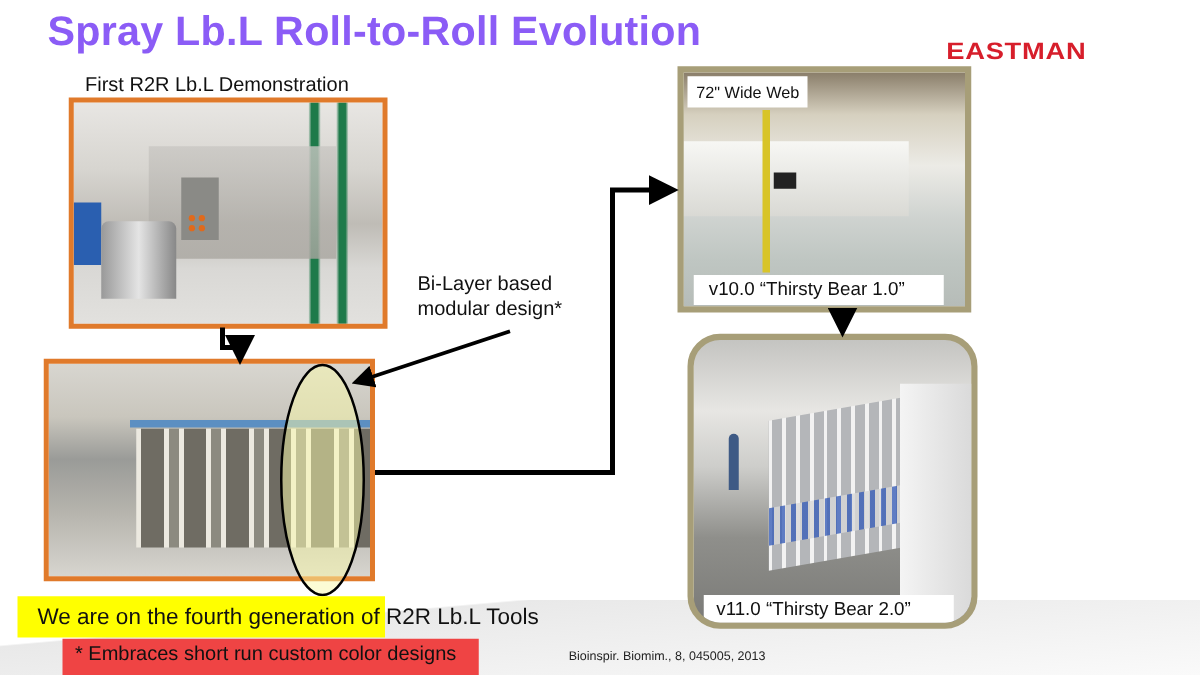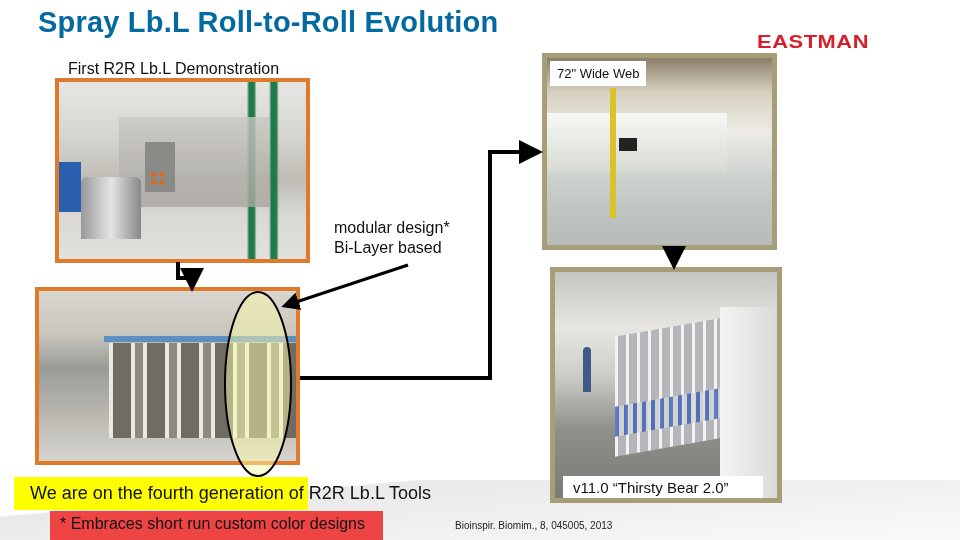--- a/index.html
+++ b/index.html
@@ -1,19 +1,19 @@
 <!DOCTYPE html>
 <html><head>
 <meta charset="utf-8">
 <style>
   html, body { margin:0; padding:0; }
   body { width:960px; height:540px; position:relative; overflow:hidden; background:#ffffff; font-family:"Liberation Sans", sans-serif; }
   .bottom-swoosh { position:absolute; left:0; top:480px; width:960px; height:60px;
     background:linear-gradient(175deg, rgba(255,255,255,0) 0%, rgba(255,255,255,0) 25%, #e9e9e9 26%, #f3f3f3 70%, #fafafa 100%); }
-  .title { position:absolute; left:38px; top:6px; font-size:29px; font-weight:bold; color:#0369a1; letter-spacing:0.2px; }
+  .title { position:absolute; left:38px; top:6px; font-size:33px; font-weight:bold; color:#8b5cf6; letter-spacing:0.2px; }
   .logo { position:absolute; left:757px; top:31px; font-size:19px; font-weight:900; color:#d71e2b; letter-spacing:0.5px; font-family:"Liberation Sans", sans-serif; transform:scaleX(1.15); transform-origin:left; }
   .caption-top { position:absolute; left:68px; top:60px; font-size:16px; color:#111; }
   .photo { position:absolute; box-sizing:border-box; overflow:hidden; }
   .photo-orange { border:4px solid #e07a2b; }
   .photo-tan { border:5px solid #a79e78; }
   
   #p1 { left:55px; top:78px; width:255px; height:185px;
     background:
       linear-gradient(90deg, transparent 76%, #1e7a4a 77%, #1e7a4a 79%, transparent 80%, transparent 85%, #1e7a4a 86%, #1e7a4a 88%, transparent 89%),
       linear-gradient(180deg, #e8e6e3 0%, #d7d5d0 30%, #bfbcb6 55%, #d9d8d5 75%, #e2e1de 100%); }
@@ -34,21 +34,21 @@
   
   #p3 { left:542px; top:53px; width:235px; height:197px;
     background:linear-gradient(180deg,#8a7e6a 0%,#d6d0bf 18%,#ecebe6 40%,#cfd3d0 62%,#bfc6c2 80%,#b6bcb8 100%); }
   #p3 .rail { position:absolute; left:0; top:55px; width:180px; height:60px; background:linear-gradient(180deg,#f7f7f4,#d9d9d4); }
   #p3 .pole { position:absolute; left:63px; top:30px; width:6px; height:130px; background:#d8c428; }
   #p3 .screen { position:absolute; left:72px; top:80px; width:18px; height:13px; background:#222; }
   #p3-top { left:3px; top:3px; font-size:13px; padding:5px 7px; }
   #p3-label { left:8px; top:162px; width:188px; font-size:15px; padding:3px 0 0 12px; height:21px; }
   
   #p4 { left:550px; top:267px; width:232px; height:236px;
-    background:linear-gradient(180deg,#c4c4c1 0%,#e7e6e3 25%,#cdcdca 45%,#8f8f8b 70%,#7a7a77 100%); }
+    background:linear-gradient(180deg,#c4c4c1 0%,#e7e6e3 25%,#cdcdca 45%,#8f8f8b 70%,#7a7a77 100%);border-radius:26px; }
   #p4 .mach { position:absolute; left:60px; top:55px; width:110px; height:120px;
     background:repeating-linear-gradient(90deg,#f2f2f2 0 3px,#b4b6b9 3px 11px); transform:skewY(-10deg); }
   #p4 .blue { position:absolute; left:60px; top:125px; width:110px; height:30px; background:repeating-linear-gradient(90deg,#3a5fb8 0 4px,#d8d8d8 4px 9px); transform:skewY(-10deg); opacity:0.8; }
   #p4 .white { position:absolute; left:165px; top:35px; width:70px; height:200px; background:linear-gradient(90deg,#f4f4f4,#d4d4d4); }
   #p4 .person { position:absolute; left:28px; top:75px; width:8px; height:45px; background:#3e5a85; border-radius:4px 4px 0 0; }
   #p4-label { left:8px; top:204px; width:190px; font-size:15px; padding:3px 0 0 10px; height:21px; }
   
   svg.connectors { position:absolute; left:0; top:0; width:960px; height:540px; pointer-events:none; }
   .bilayer { position:absolute; left:334px; top:218px; font-size:16px; color:#111; line-height:20px; }
   .gen { position:absolute; left:14px; top:477px; padding:6px 8px 6px 16px; background:#ffff00; font-size:18px; color:#111; width:270px; white-space:nowrap; }
@@ -80,20 +80,21 @@
 <div class="photo photo-orange" id="p2">
   <div class="bar"></div>
   <div class="cols"></div>
 </div>
 
 <div class="photo photo-tan" id="p3">
   <div class="rail"></div>
   <div class="pole"></div>
   <div class="screen"></div>
   <div class="label-white" id="p3-top">72" Wide Web</div>
+  <div class="label-white" id="p3-label">v10.0  “Thirsty Bear 1.0”</div>
 </div>
 
 <div class="photo photo-tan" id="p4">
   <div class="mach"></div>
   <div class="blue"></div>
   <div class="white"></div>
   <div class="person"></div>
   <div class="label-white" id="p4-label">v11.0 “Thirsty Bear 2.0”</div>
 </div>
 
@@ -109,19 +110,19 @@
   <ellipse cx="258" cy="384" rx="33" ry="92" fill="rgba(250,250,170,0.5)" stroke="#000" stroke-width="2"></ellipse>
 
   <line x1="408" y1="265" x2="287" y2="305" stroke="#000" stroke-width="3" marker-end="url(#ah)"></line>
 
   <path d="M300,378 L490,378 L490,152 L535,152" stroke="#000" stroke-width="4" fill="none" marker-end="url(#ah)"></path>
 
   <line x1="674" y1="250" x2="674" y2="262" stroke="#000" stroke-width="4" marker-end="url(#ah)"></line>
 </svg>
 
 <div class="bilayer">
+  <div>Bi-Layer based</div>
   <div>modular design*</div>
-  <div>Bi-Layer based</div>
 </div>
 
 <div class="gen">We are on the fourth generation of R2R Lb.L Tools</div>
 <div class="embr">* Embraces short run custom color designs</div>
 <div class="citation">Bioinspir. Biomim., 8, 045005, 2013</div>
 
 </body></html>

